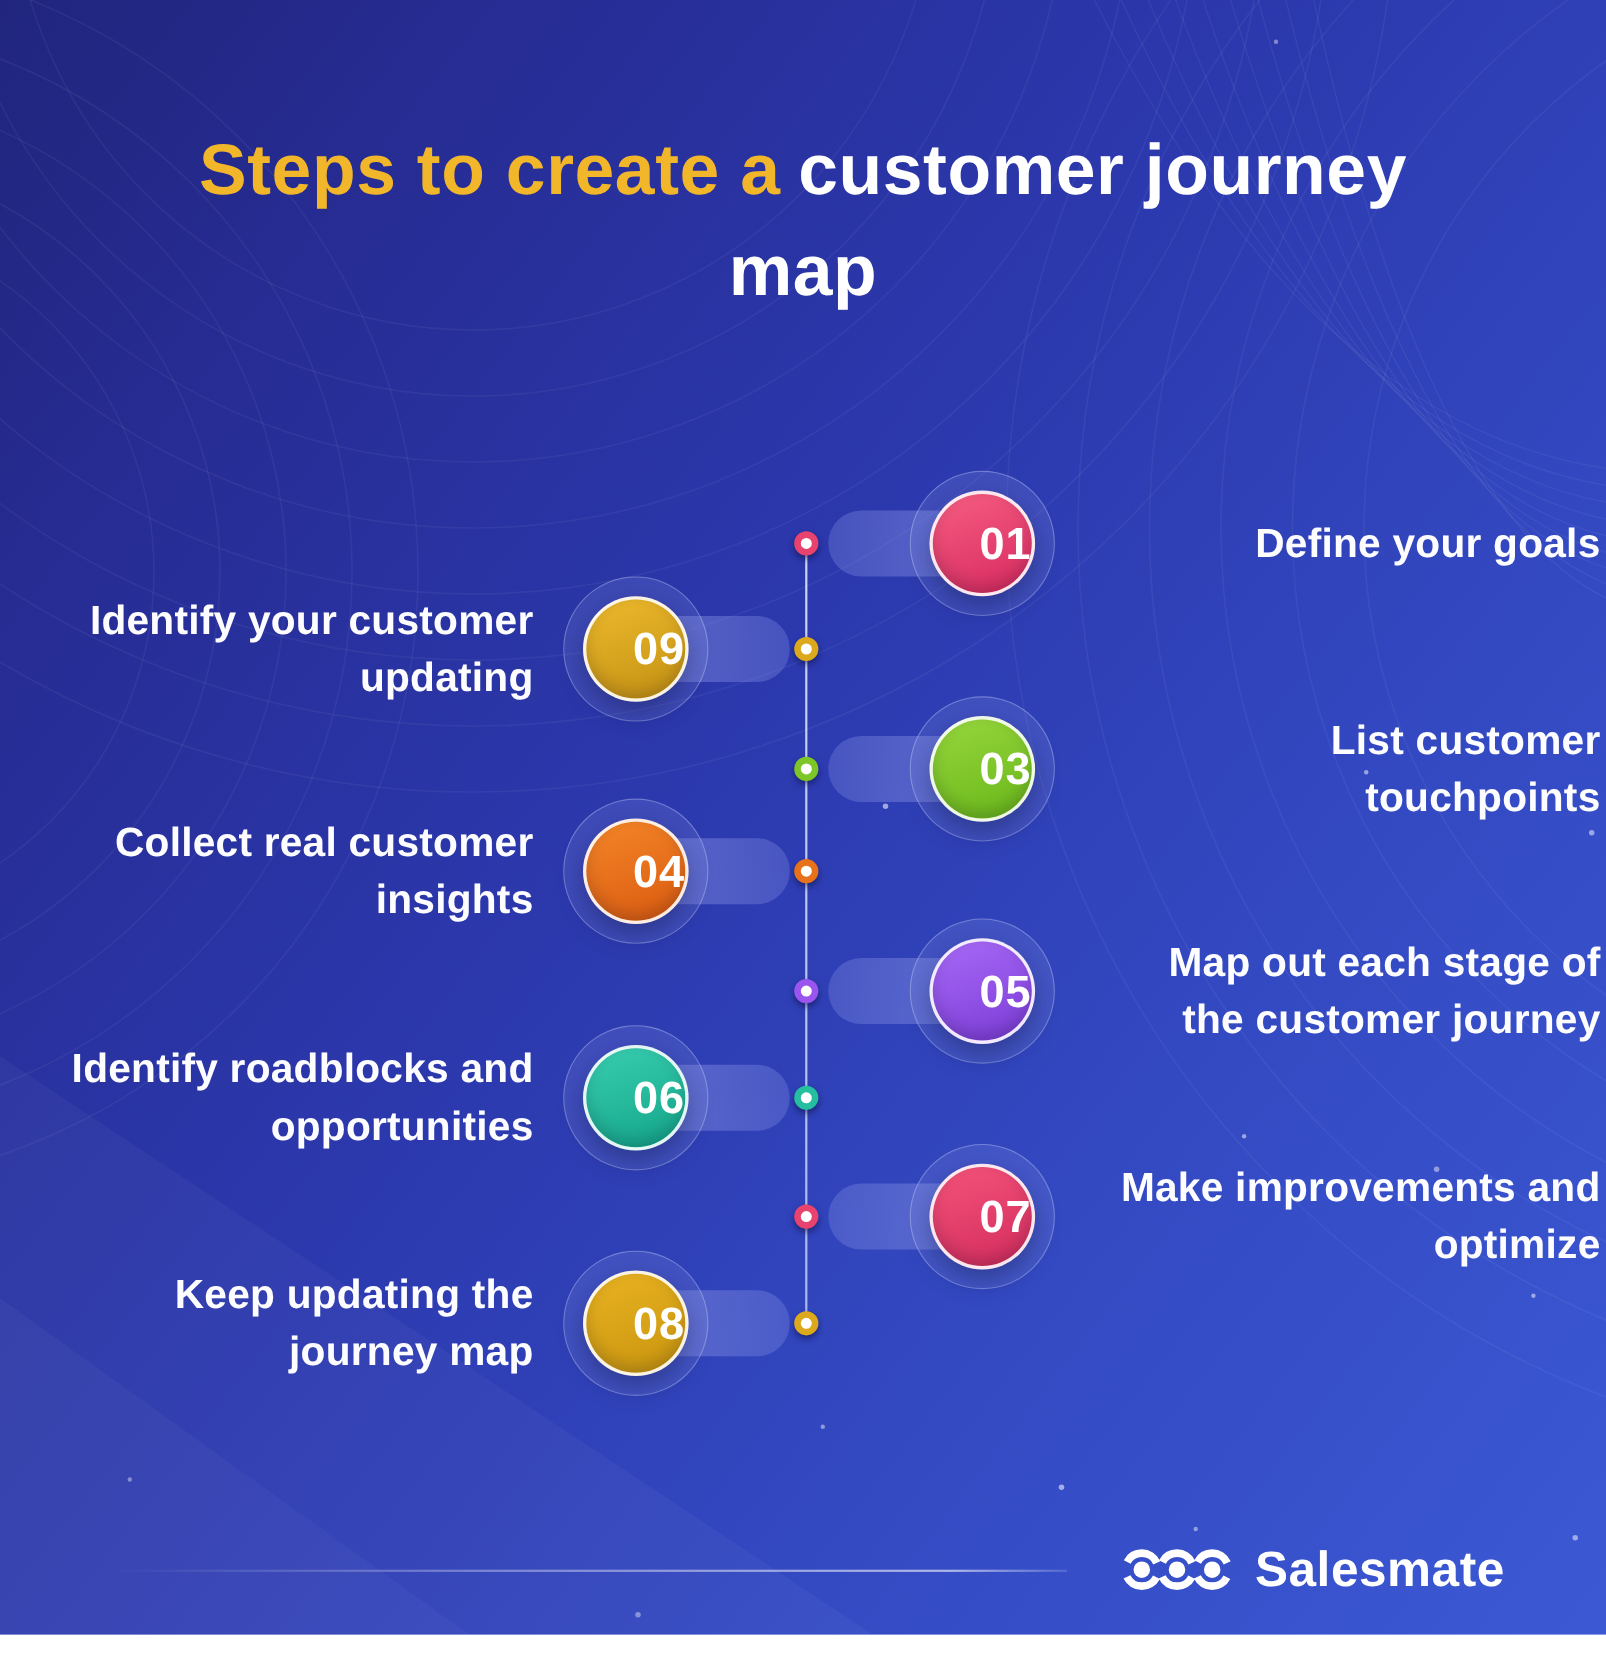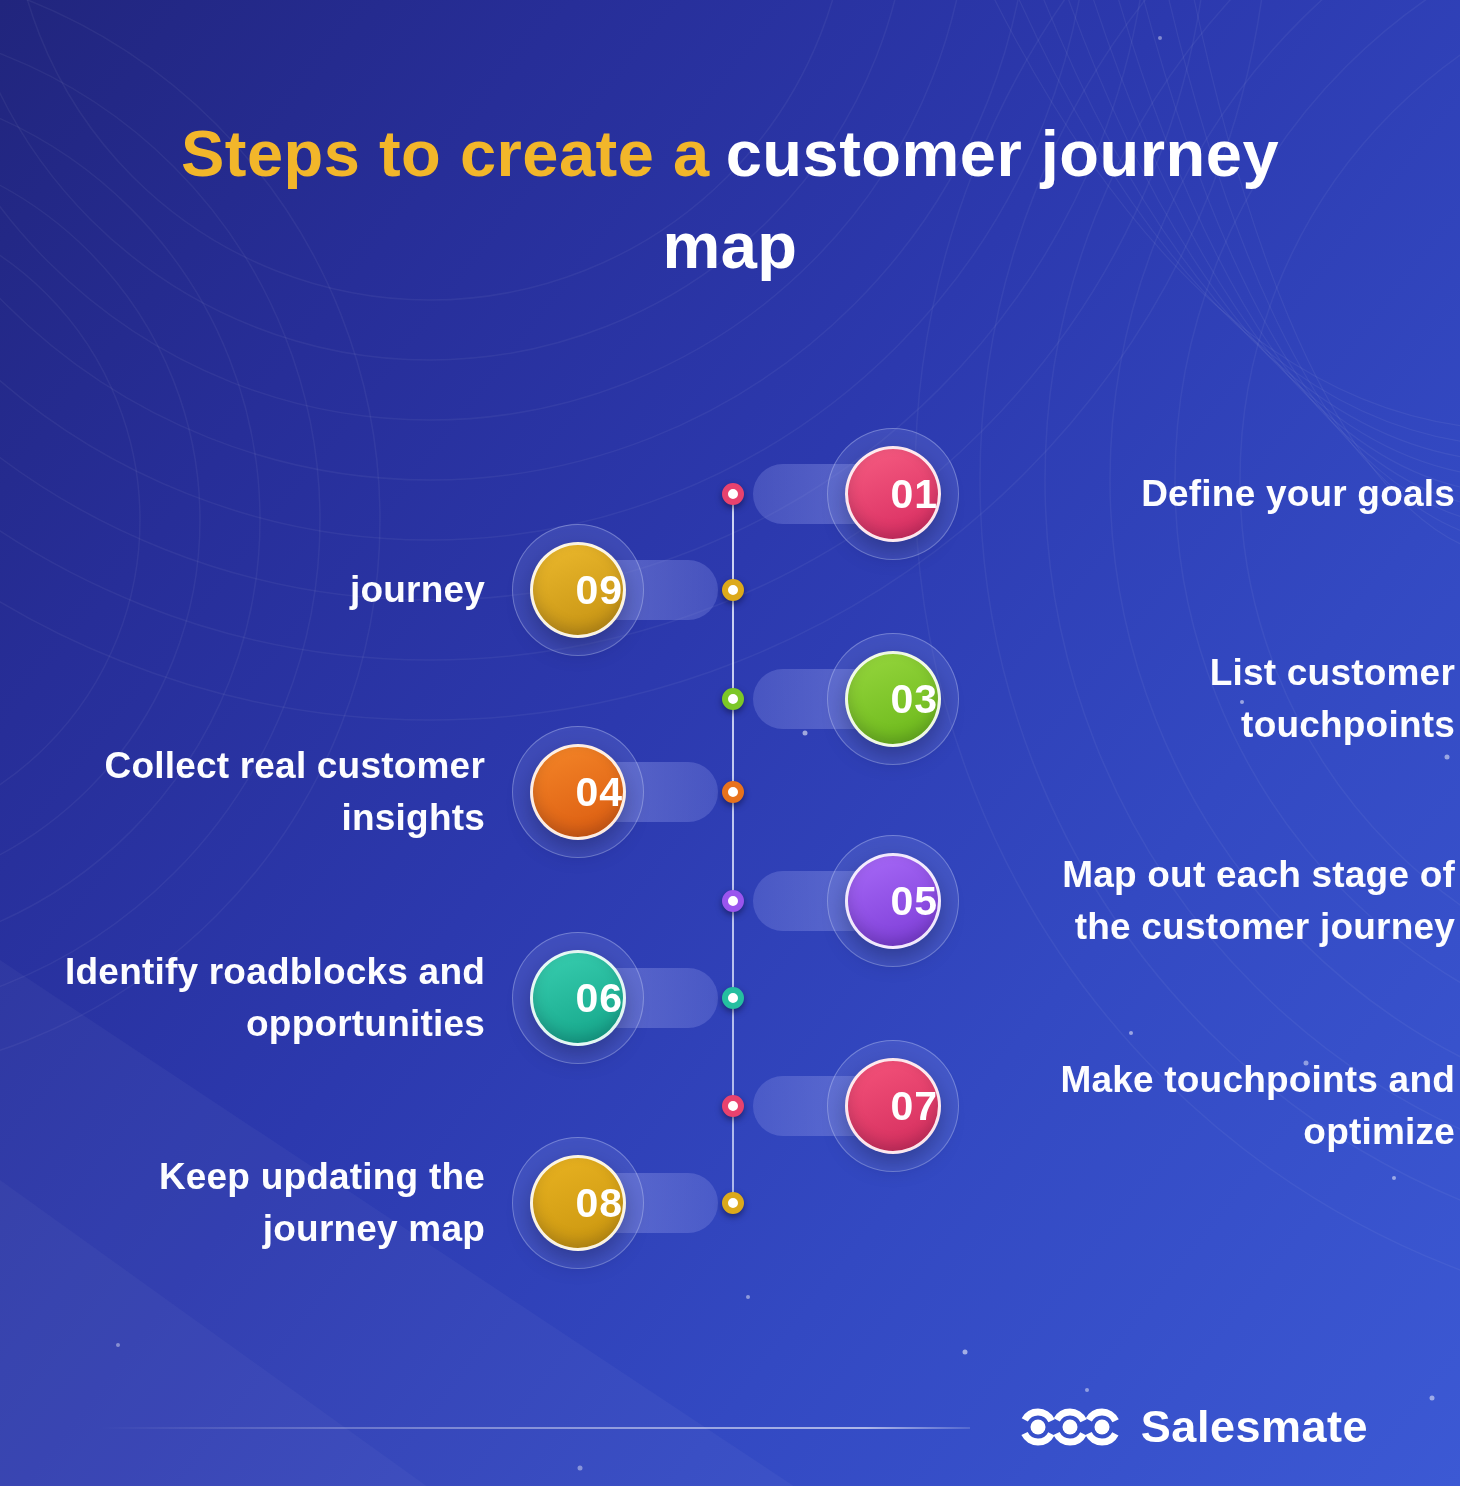--- a/index.html
+++ b/index.html
@@ -155,21 +155,22 @@
   </div>
 
   <div class="step" style="--c: #DCA91C; --cl: #E9B62B; --cd: #C79414;">
     <div class="stem l" style="left:577px;top:560px;width:141px;"></div>
     <div class="halo" style="left:512px;top:524px;"></div>
     <div class="bigcircle" style="left:530px;top:542px;">
         <span class="num">09</span>
       </div>
     <div class="tdot" style="left:722px;top:579px;"></div>
     <div class="label l" style="right:975px;top:590px;">
-      <div class="lline">journey</div>
+      <div class="lline">Identify your customer</div>
+      <div class="lline">updating</div>
     </div>
   </div>
 
   <div class="step" style="--c: #7CC727; --cl: #93D43B; --cd: #6DB91C;">
     <div class="stem r" style="left:753px;top:669px;width:141px;"></div>
     <div class="halo" style="left:827px;top:633px;"></div>
     <div class="bigcircle" style="left:845px;top:651px;">
         <span class="num">03</span>
       </div>
     <div class="tdot" style="left:722px;top:688px;"></div>
@@ -219,21 +220,21 @@
   </div>
 
   <div class="step" style="--c: #E8426E; --cl: #F25078; --cd: #D52F5F;">
     <div class="stem r" style="left:753px;top:1076px;width:141px;"></div>
     <div class="halo" style="left:827px;top:1040px;"></div>
     <div class="bigcircle" style="left:845px;top:1058px;">
         <span class="num">07</span>
       </div>
     <div class="tdot" style="left:722px;top:1095px;"></div>
     <div class="label r" style="left:985px;top:1106px;">
-      <div class="lline">Make touchpoints and</div>
+      <div class="lline">Make improvements and</div>
       <div class="lline">optimize</div>
     </div>
   </div>
 
   <div class="step" style="--c: #DCA91C; --cl: #E6B020; --cd: #CB9710;">
     <div class="stem l" style="left:577px;top:1173px;width:141px;"></div>
     <div class="halo" style="left:512px;top:1137px;"></div>
     <div class="bigcircle" style="left:530px;top:1155px;">
         <span class="num">08</span>
       </div>

